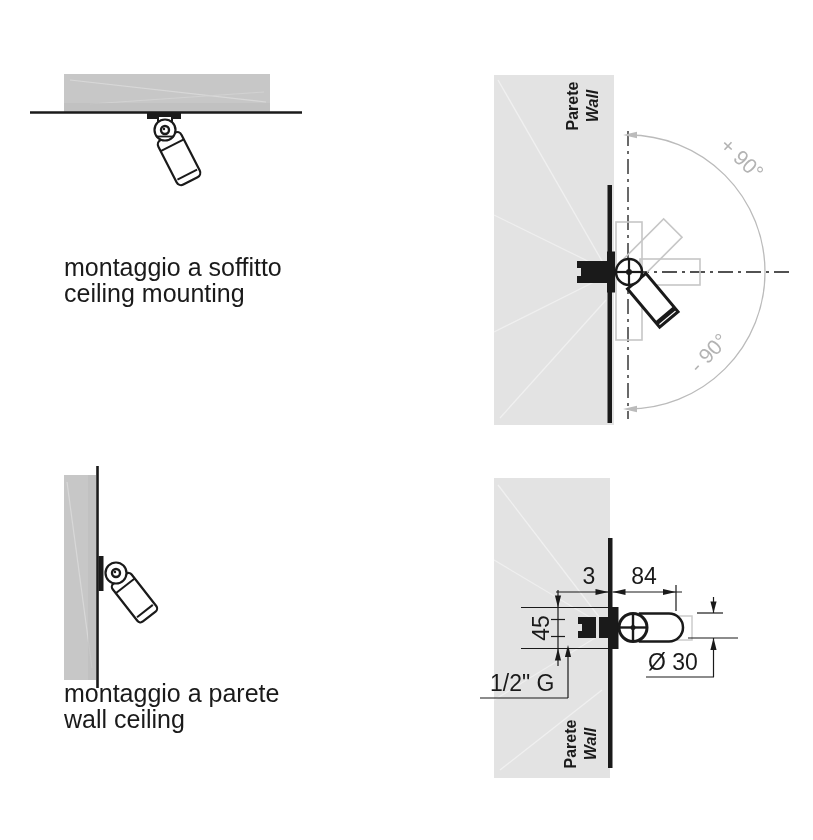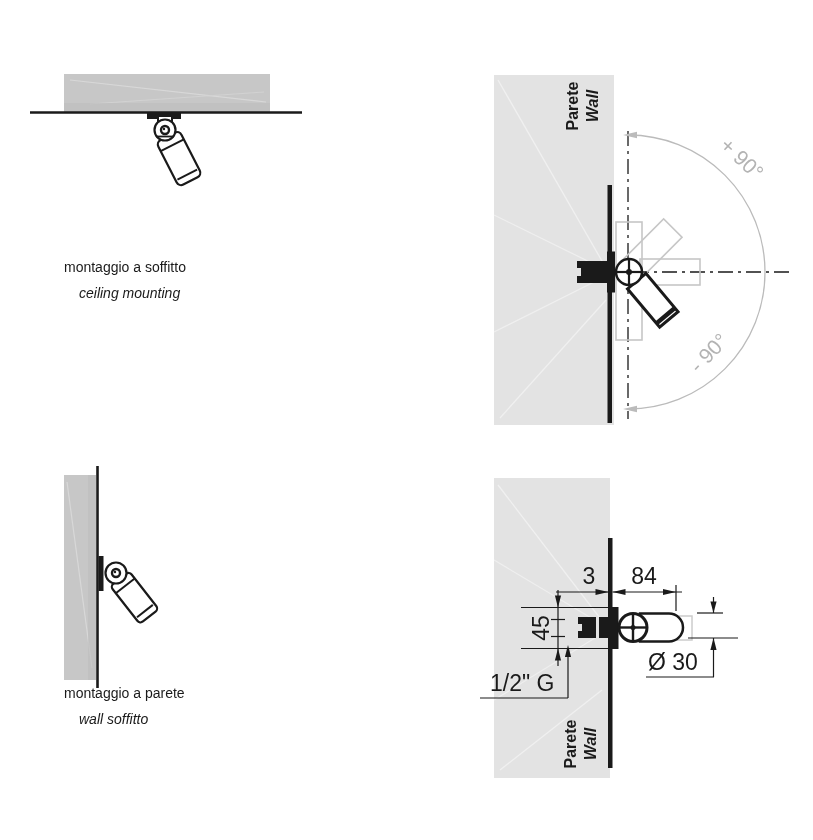--- a/index.html
+++ b/index.html
@@ -1,20 +1,20 @@
 <!DOCTYPE html>
 <html><head>
 <meta charset="utf-8">
 <style>
   html,body{margin:0;padding:0;background:#ffffff;}
   #canvas{position:relative;width:813px;height:840px;background:#ffffff;overflow:hidden;
           font-family:"Liberation Sans",sans-serif;}
   #drawing{position:absolute;left:0;top:0;}
-  .caption{position:absolute;color:#1a1a1a;font-size:14px;line-height:26px;}
-  .caption .it{font-style:italic;margin-left:15px;}
+  .caption{position:absolute;color:#1a1a1a;font-size:25px;line-height:26px;}
+  .caption .it{}
   svg text{fill:#1a1a1a;}
   .dimtxt{font-size:23px;}
   .walltxt{font-size:16px;font-weight:bold;}
   .angletxt{font-size:21px;fill:#b3b3b3;}
 </style>
 </head>
 <body>
 
 <div id="canvas">
 
@@ -176,16 +176,16 @@
   </g>
 </svg>
 
   <div class="caption" style="left:64px;top:254px;">
     <div>montaggio a soffitto</div>
     <div class="it">ceiling mounting</div>
   </div>
 
   <div class="caption" style="left:64px;top:680px;">
     <div>montaggio a parete</div>
-    <div class="it">wall soffitto</div>
+    <div class="it">wall ceiling</div>
   </div>
 
 </div>
 
 </body></html>

